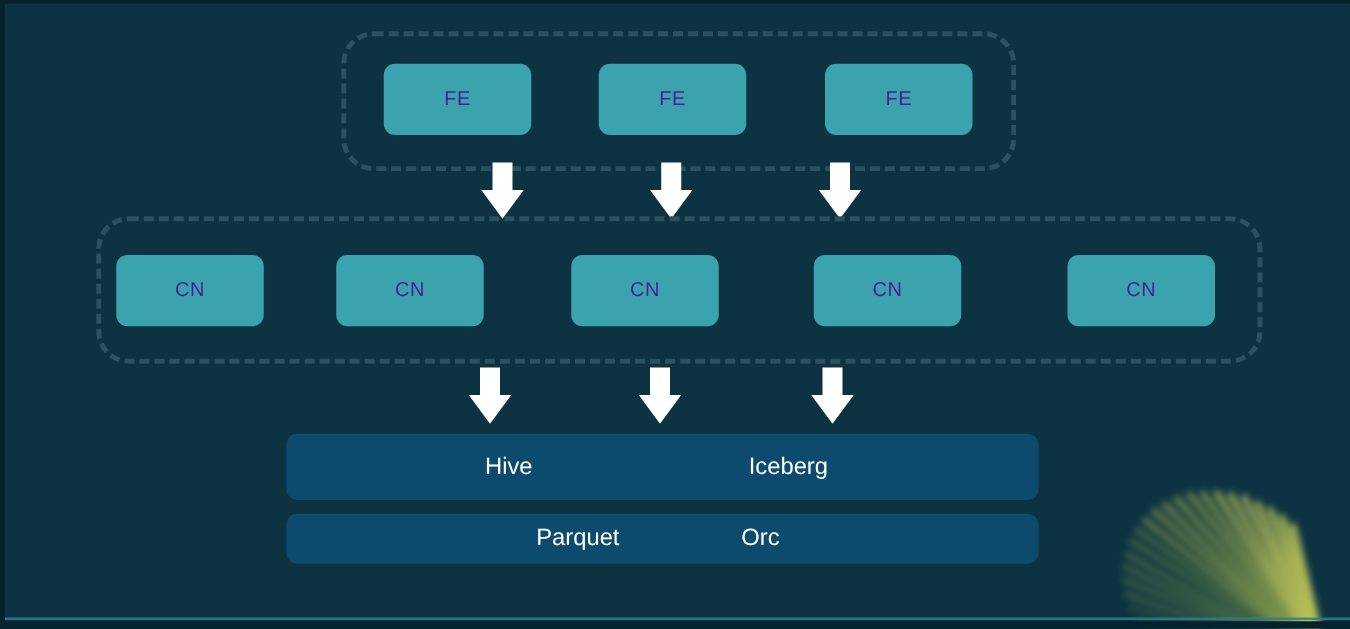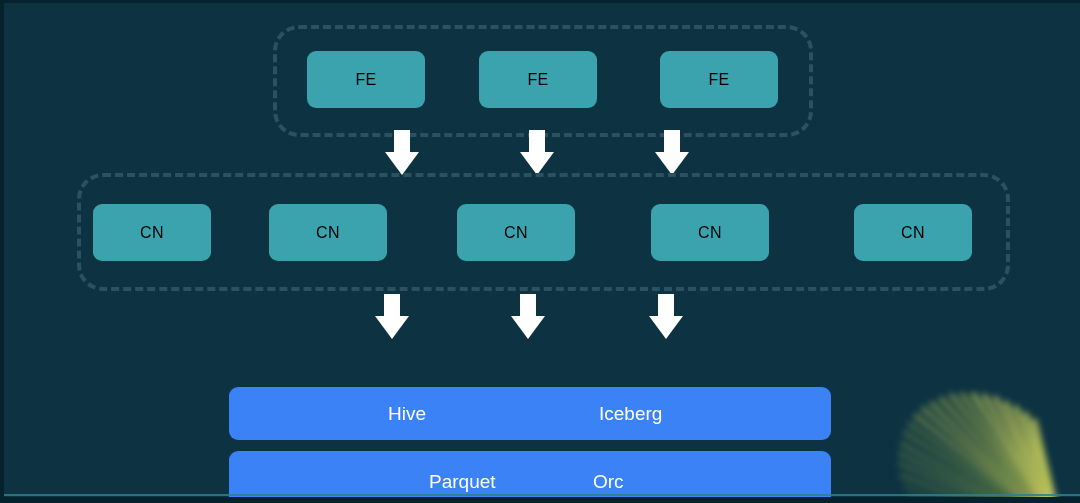--- a/index.html
+++ b/index.html
@@ -34,34 +34,33 @@
     border:4px dashed #2a5260;
     border-radius:26px;
     box-sizing:border-box;
   }
 
   
   .node{
     position:absolute;
     background:#3aa3ad;
     border-radius:9px;
-    color:#000000;
+    color:#4c1d95;
     display:flex;align-items:center;justify-content:center;
     font-size:16px;
     letter-spacing:.4px;
   }
 
   
   .bar{
     position:absolute;
-    background:#3b82f6;
+    background:#0c4a6e;
     border-radius:9px;
     color:#ffffff;
     font-size:19px;
-    margin-top:40px;
   }
   .bar .lbl{
     position:absolute;
     top:50%;
     transform:translateY(-50%);
     white-space:nowrap;
   }
 
   
   .arrow{position:absolute;width:34px;height:45px;}
@@ -152,21 +151,21 @@
   <div class="arrow" style="left:645px;top:291px;">
     <div class="shaft"></div>
     <div class="head"></div>
   </div>
 
   <div class="bar" style="left:225px;top:344px;width:602px;height:53px;">
     <span class="lbl" style="left:159px;">Hive</span>
     <span class="lbl" style="left:370px;">Iceberg</span>
   </div>
 
-  <div class="bar" style="left:225px;top:408px;width:602px;height:61px;">
+  <div class="bar" style="left:225px;top:408px;width:602px;height:40px;">
     <span class="lbl" style="left:200px;">Parquet</span>
     <span class="lbl" style="left:364px;">Orc</span>
   </div>
 
   <div id="fan">
       <div class="ray" style="width: 5px; height: 152.686px; background: rgb(71, 115, 63); opacity: 0.4; transform: rotate(-79.52deg);"></div>
       <div class="ray" style="width: 5px; height: 160.321px; background: rgb(71, 115, 63); opacity: 0.42; transform: rotate(-76.4deg);"></div>
       <div class="ray" style="width: 5px; height: 167.287px; background: rgb(71, 115, 63); opacity: 0.45; transform: rotate(-73.28deg);"></div>
       <div class="ray" style="width: 5px; height: 173.477px; background: rgb(111, 143, 70); opacity: 0.47; transform: rotate(-70.16deg);"></div>
       <div class="ray" style="width: 5px; height: 178.792px; background: rgb(111, 143, 70); opacity: 0.5; transform: rotate(-67.04deg);"></div>

